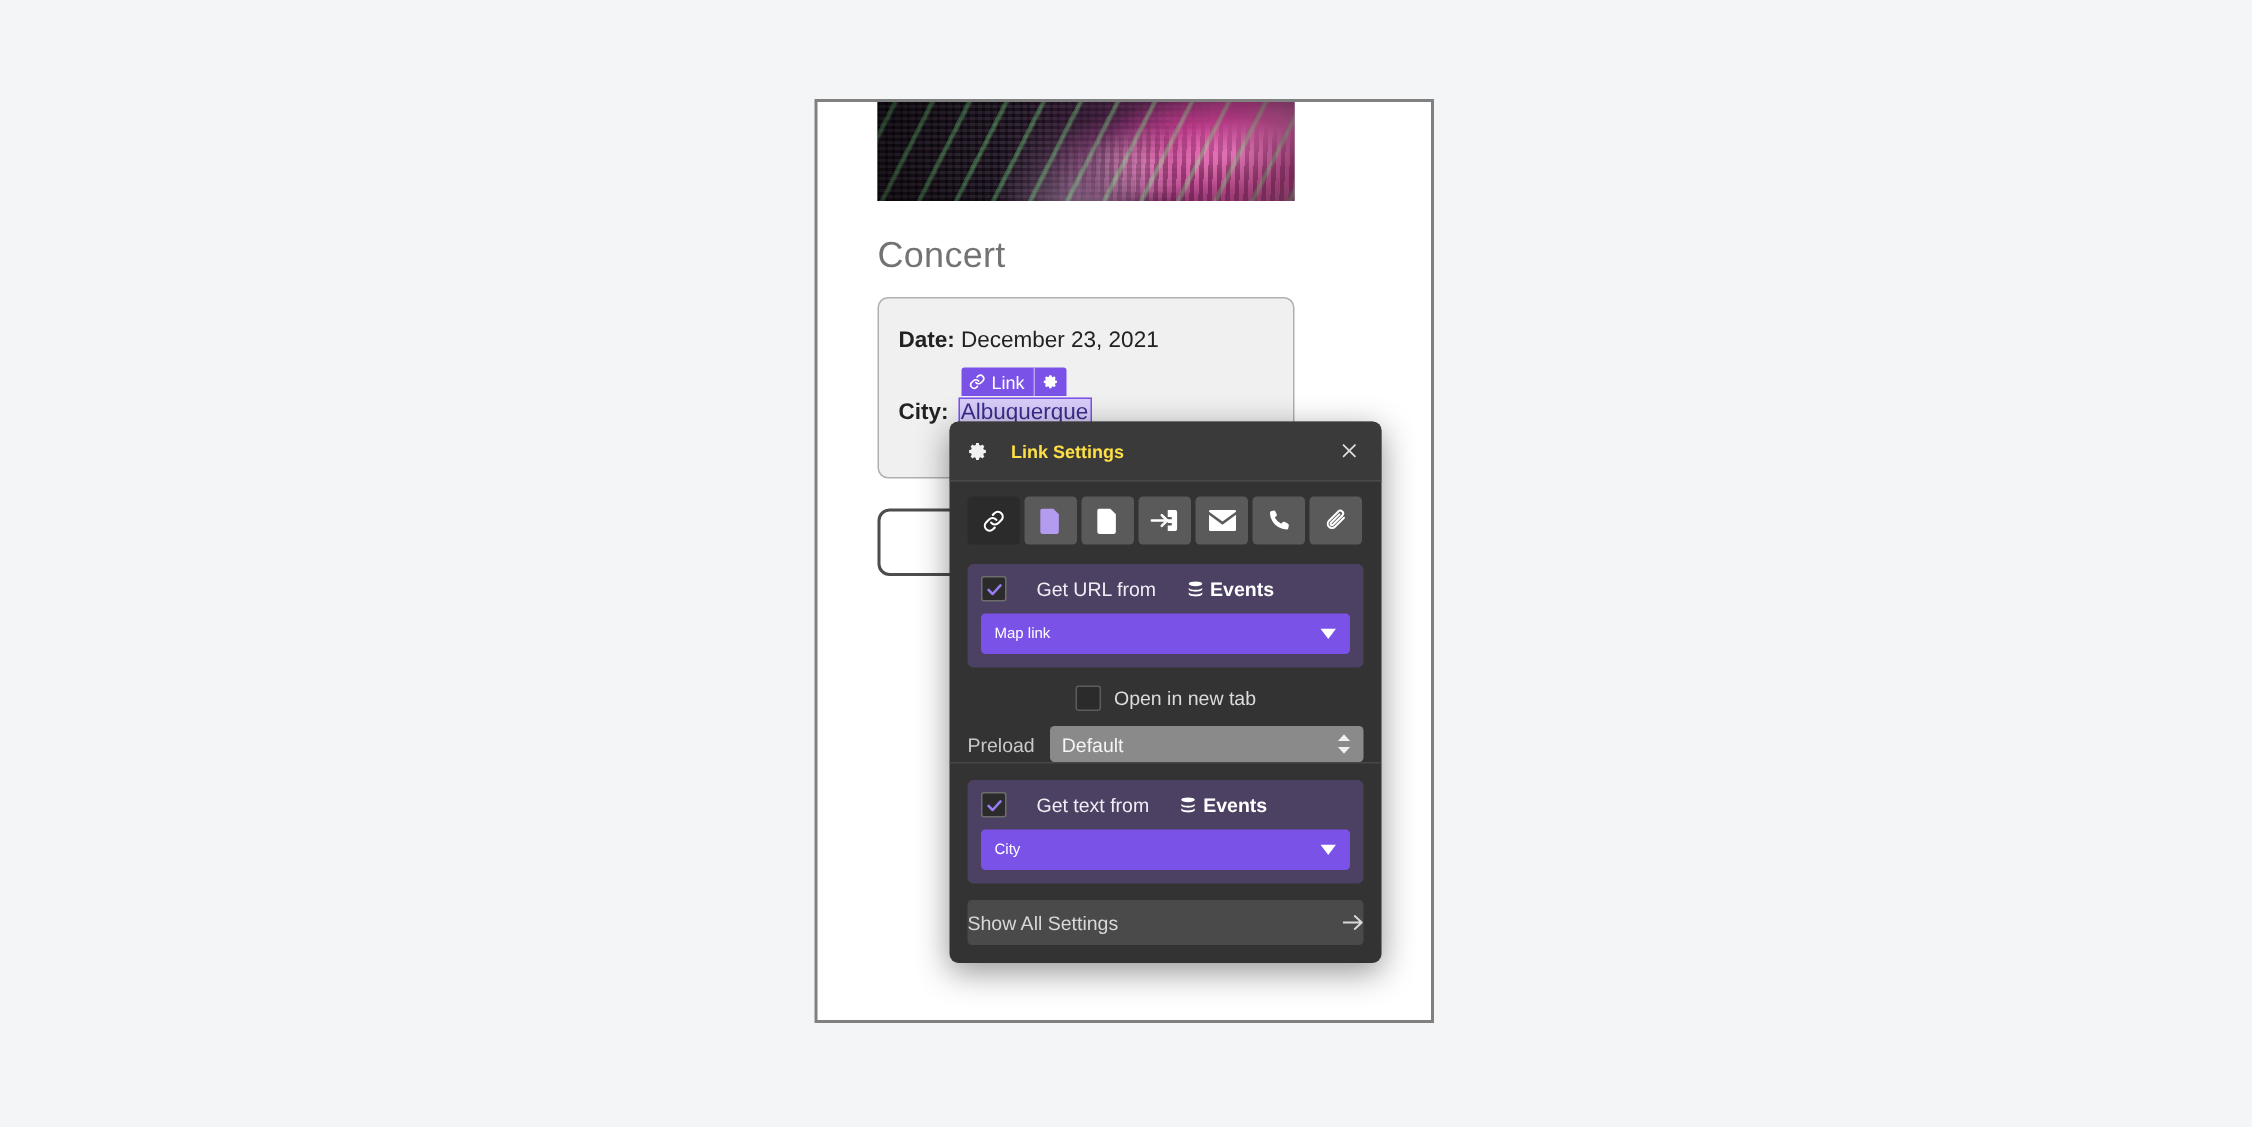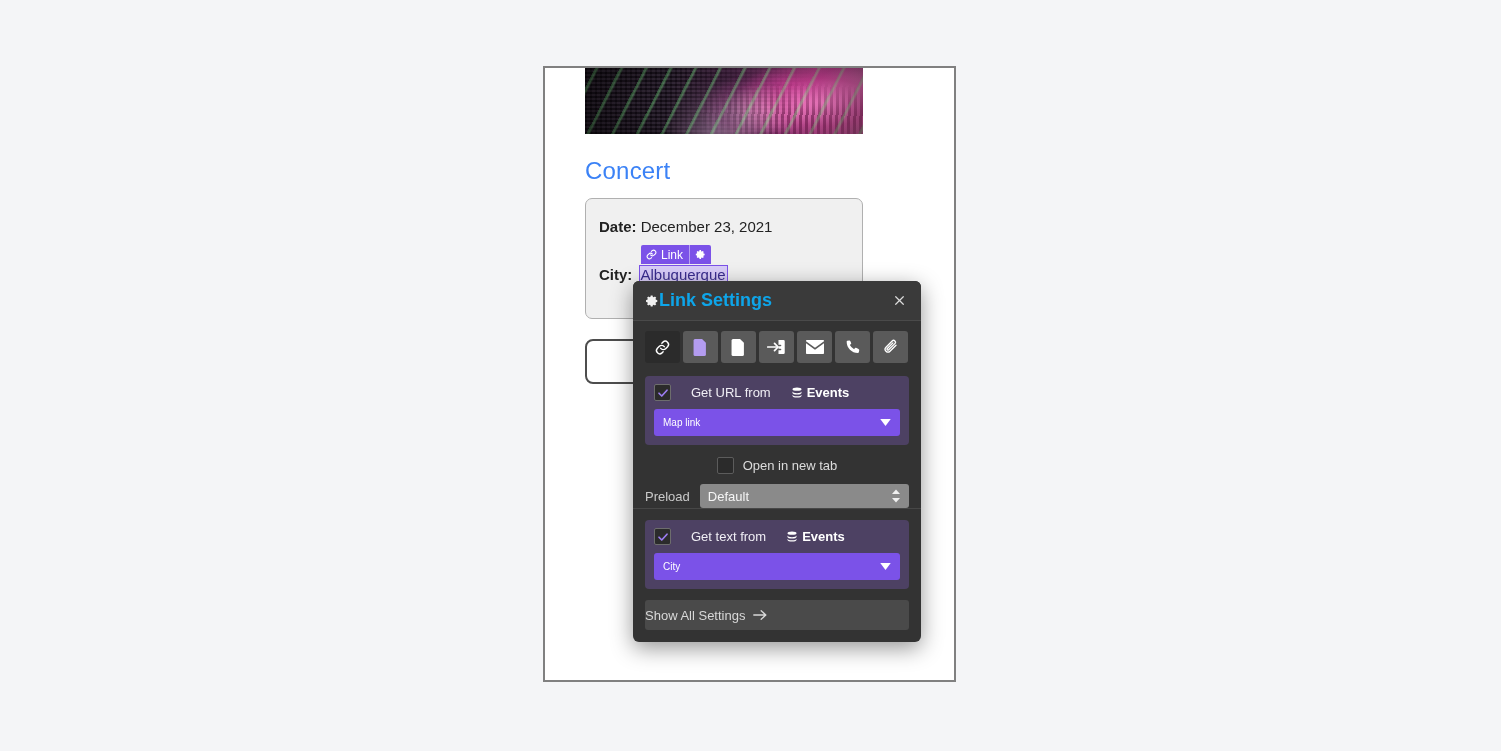--- a/index.html
+++ b/index.html
@@ -77,21 +77,21 @@
   }
   .hero-vignette {
     background: radial-gradient(ellipse 170px 70px at 50% 50%, rgba(0,0,0,0) 45%, rgba(0,0,0,0.45) 100%);
   }
 
   #page-title {
     position: absolute;
     left: 40px;
     top: 89px;
     font-size: 24px;
-    color: #3b82f6;
+    color: #737373;
     font-weight: 400;
     letter-spacing: .2px;
   }
 
   #info-card {
     position: absolute;
     left: 40px;
     top: 130px;
     width: 278px;
     height: 121px;
@@ -182,24 +182,24 @@
 
   #dialog-header {
     height: 39px;
     display: flex;
     align-items: center;
     padding: 0 10px 0 12px;
     border-bottom: 1px solid #4a4a4a;
     background: #3a3a3a;
   }
   #dialog-title {
-    font-size: 18px;
+    font-size: 12px;
     font-weight: bold;
-    color: #0ea5e9;
-    margin-left: 0;
+    color: #fde047;
+    margin-left: 15px;
     flex: 1;
   }
   #dialog-close {
     width: 24px; height: 24px;
     display: flex; align-items: center; justify-content: center;
     cursor: pointer;
     color: #dcdcdc;
   }
 
   #dialog-body { padding: 10px 12px 12px; }
@@ -302,21 +302,21 @@
     margin: 0 -12px 11px;
   }
 
   #show-all-settings {
     margin-top: 11px;
     height: 30px;
     background: #4a4a4a;
     border-radius: 3px;
     display: flex;
     align-items: center;
-    justify-content: flex-start;
+    justify-content: space-between;
     gap: 8px;
     font-size: 13px;
     color: #d8d8d8;
     cursor: pointer;
   }
 
   svg { display: block; }
 </style>
 </head>
 <body>

